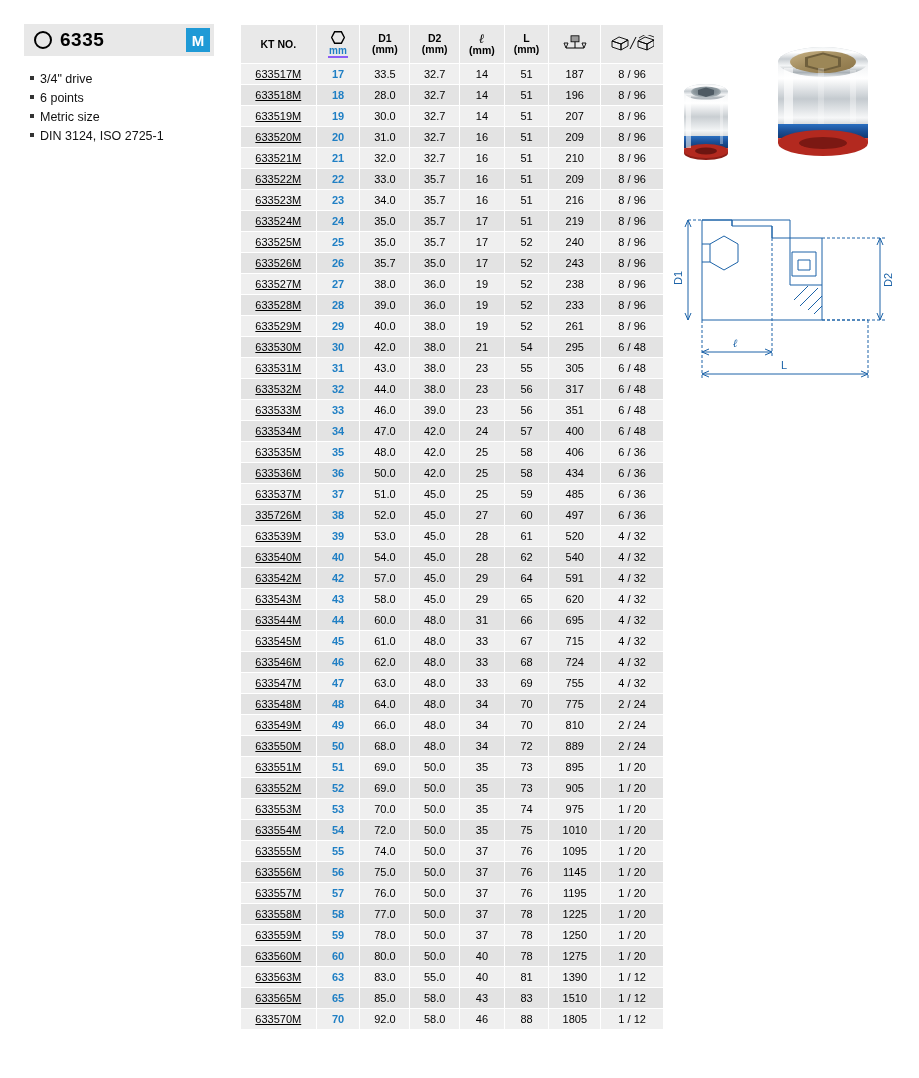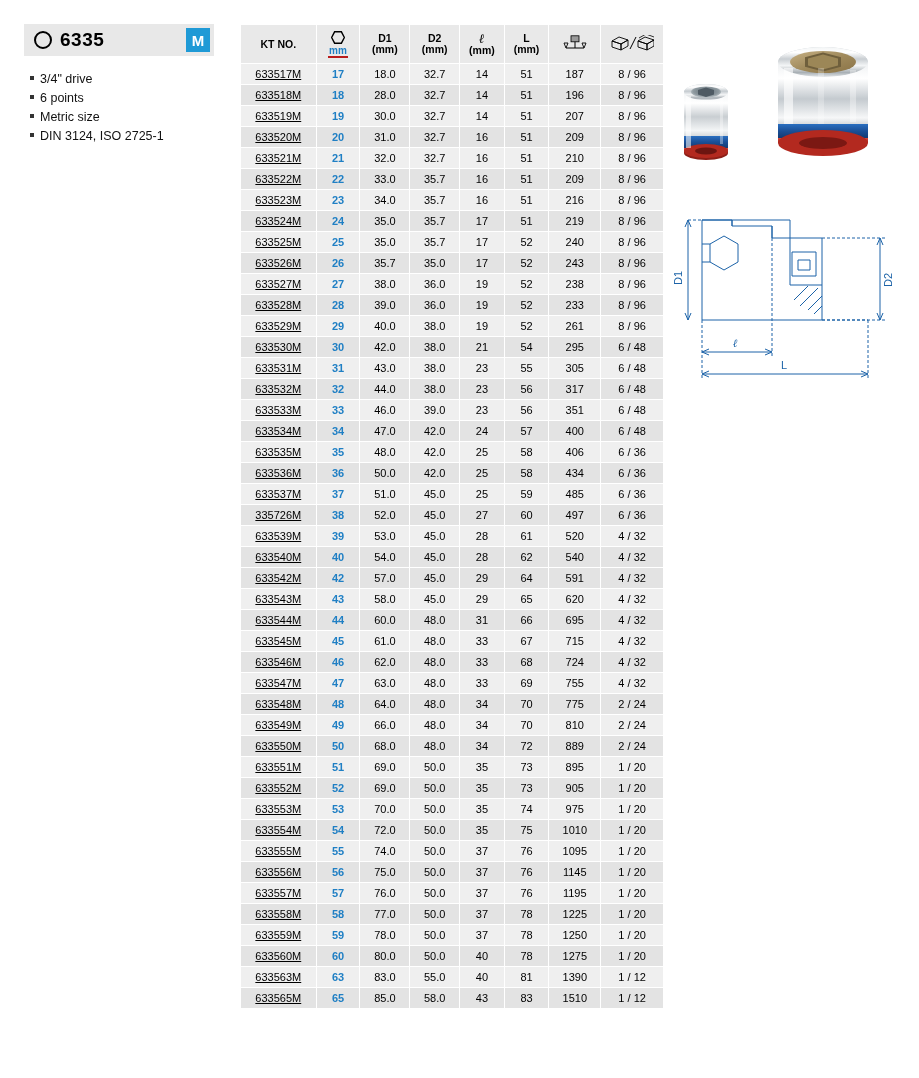--- a/index.html
+++ b/index.html
@@ -124,21 +124,21 @@
   td.l1 { width: 40px; }
   td.l2 { width: 40px; }
   td.wt { width: 48px; }
   td.pk { width: 58px; }
 
   .hdr-sub { font-weight: bold; }
   .hdr-mm {
     color: #1f7fc4;
     font-weight: bold;
     font-size: 10px;
-    border-bottom: 2px solid #b91c1c;
+    border-bottom: 2px solid #8b5cf6;
     display: inline-block;
     line-height: 11px;
     padding: 0 1px;
   }
   .hex-ico {
     display: block;
     margin: 0 auto 1px auto;
   }
   .ell { font-style: italic; font-family: "Liberation Serif", serif; font-size: 13px; }
 
@@ -241,21 +241,21 @@
               <path d="M37 9 L44 5 L44 11 L37 15 Z" fill="none" stroke="#000" stroke-width="0.9"></path>
               <path d="M29 3 L36 -1 L44 2" fill="none" stroke="#000" stroke-width="0.8"></path>
             </svg>
           </th>
         </tr>
       </thead>
       <tbody id="table-body">
           <tr class="r-odd">
             <td class="kt">633517M</td>
             <td class="size">17</td>
-            <td class="d1">18.0</td>
+            <td class="d1">33.5</td>
             <td class="d2">32.7</td>
             <td class="l1">14</td>
             <td class="l2">51</td>
             <td class="wt">187</td>
             <td class="pk">8 / 96</td>
           </tr>
           <tr class="r-even">
             <td class="kt">633518M</td>
             <td class="size">18</td>
             <td class="d1">28.0</td>
@@ -686,20 +686,30 @@
             <td class="pk">1 / 12</td>
           </tr>
           <tr class="r-even">
             <td class="kt">633565M</td>
             <td class="size">65</td>
             <td class="d1">85.0</td>
             <td class="d2">58.0</td>
             <td class="l1">43</td>
             <td class="l2">83</td>
             <td class="wt">1510</td>
+            <td class="pk">1 / 12</td>
+          </tr>
+          <tr class="r-odd">
+            <td class="kt">633570M</td>
+            <td class="size">70</td>
+            <td class="d1">92.0</td>
+            <td class="d2">58.0</td>
+            <td class="l1">46</td>
+            <td class="l2">88</td>
+            <td class="wt">1805</td>
             <td class="pk">1 / 12</td>
           </tr>
         </tbody>
     </table>
   </div>
 
   <div class="right-col">
 
     <div class="photo-area">
       <svg width="224" height="150" viewBox="0 0 224 150">

